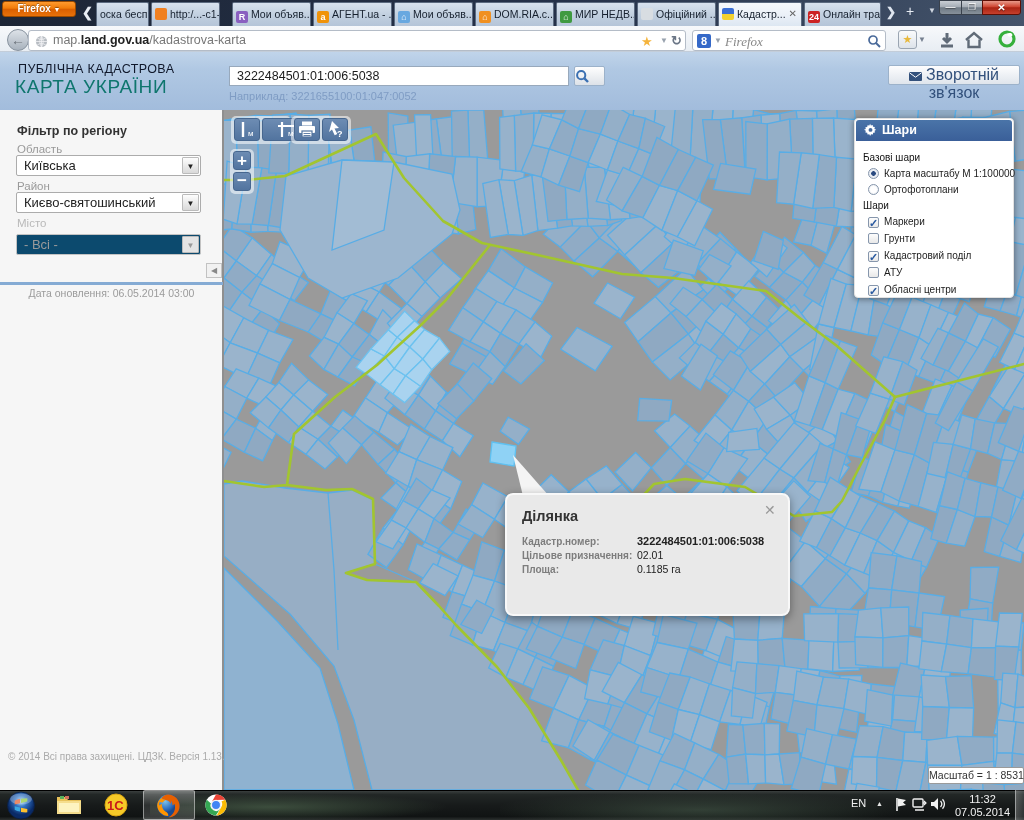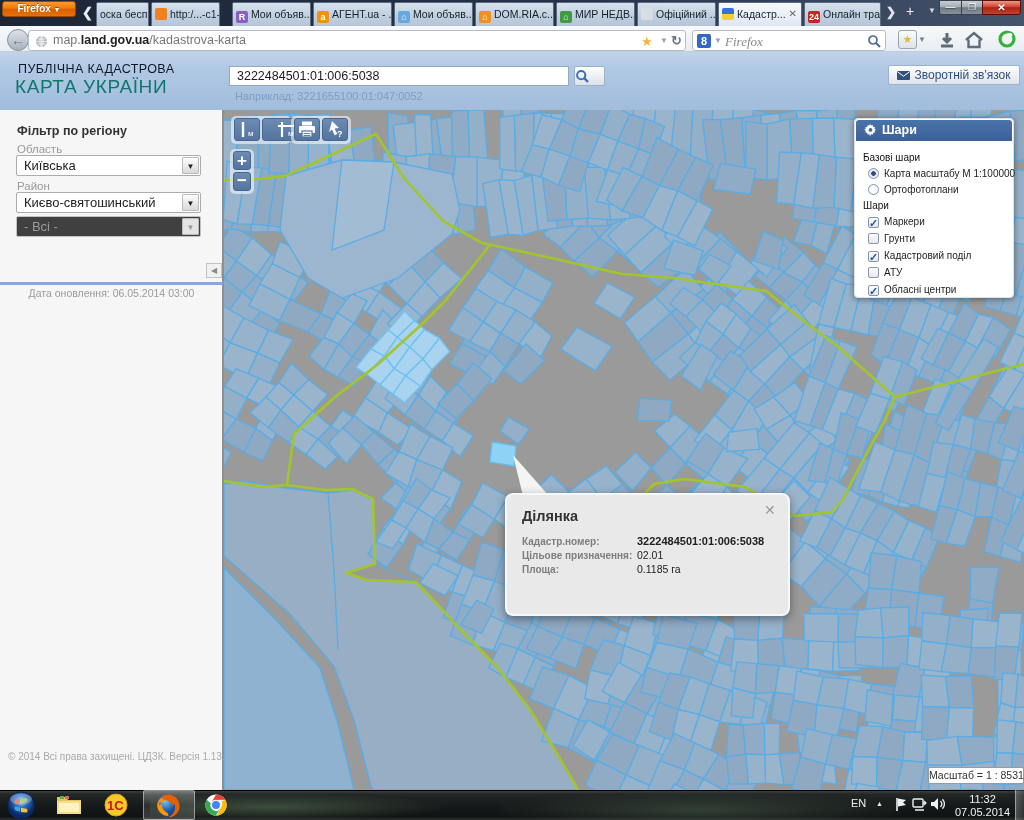--- a/index.html
+++ b/index.html
@@ -16,22 +16,22 @@
 #navbar{left:0;top:26px;width:1024px;height:26px;background:linear-gradient(180deg,#f7f9fb,#e8edf3);border-bottom:1px solid #c3cdd9}
 #backbtn{left:7px;top:29px;width:22px;height:22px;border-radius:50%;background:linear-gradient(180deg,#dde2e8,#a8b2bd);border:1px solid #87929e;color:#6b727a;font-weight:bold;text-align:center;line-height:20px;font-size:14px}
 #urlbar{left:28px;top:30px;width:658px;height:21px;background:#fff;border:1px solid #b4bcc7;border-radius:3px;font-size:12.5px;line-height:19px;color:#777;padding-left:24px}
 #searchbar{left:692px;top:30px;width:194px;height:21px;background:#fff;border:1px solid #b4bcc7;border-radius:3px;font-size:12px;line-height:19px}
 
 #phead{left:0;top:52px;width:1024px;height:58px;background:linear-gradient(180deg,#c0d4ea 0%,#b0c8e3 30%,#a2bcdc 100%)}
 #ptitle1{left:18px;top:62px;font-size:12.5px;letter-spacing:.4px;color:#0f172a}
 #ptitle2{left:15px;top:76px;font-size:19px;letter-spacing:.6px;color:#0f766e}
 #cadinput{left:229px;top:66px;width:340px;height:20px;background:#fff;border:1px solid #98a9bc;font-size:12.5px;line-height:18px;color:#1c1c1c;padding-left:7px}
 #searchbtn{left:574px;top:66px;width:31px;height:20px;background:linear-gradient(180deg,#fefefe,#dde2e8);border:1px solid #9cb2ca;border-radius:2px}
-#hint{left:235px;top:90px;font-size:11px;color:#7f9cc4}
-#fbbtn{left:888px;top:65px;width:132px;height:20px;background:linear-gradient(180deg,#fdfdfe,#dfe5ec);border:1px solid #9cb2ca;border-radius:2px;font-size:12px;color:#33517c;text-align:center;line-height:18px}
+#hint{left:229px;top:90px;font-size:11px;color:#7f9cc4}
+#fbbtn{left:888px;top:65px;width:132px;height:20px;background:linear-gradient(180deg,#fdfdfe,#dfe5ec);border:1px solid #9cb2ca;border-radius:2px;font-size:16px;color:#33517c;text-align:center;line-height:18px}
 
 #sidebar{left:0;top:110px;width:224px;height:680px;background:#f6f6f6;border-right:2px solid #8f8f8f}
 .slbl{left:17px;font-size:11.5px;color:#9a9a9a}
 .sel{left:16px;width:185px;height:21px;background:#fff;border:1px solid #acacac;border-radius:2px;font-size:13px;color:#222;line-height:19px;padding-left:7px}
 .selarr{top:1px;right:1px;width:17px;height:17px;background:linear-gradient(180deg,#fdfdfd,#d9d9d9);border:1px solid #bbb;border-radius:1px;position:absolute;text-align:center;font-size:8px;line-height:17px;color:#222;height:17px}
 
 .mbgroup{background:rgba(255,255,255,.55);border-radius:5px}
 .mbtn{background:linear-gradient(180deg,#6d8cb3,#52749f);border:1px solid #47678f;border-radius:3px;color:#fff;text-align:center}
 #layers{left:854px;top:118px;width:160px;height:180px;background:#fff;border-radius:4px;box-shadow:0 1px 6px rgba(0,0,0,.45);border:1px solid #e2e2e2}
 #layhead{left:856px;top:120px;width:156px;height:21px;background:linear-gradient(180deg,#4a74a8,#3a5f99);border-radius:3px 3px 0 0;color:#fff;font-size:12.5px;font-weight:bold;line-height:21px}
@@ -115,21 +115,21 @@
       <path d="M0.5 0.8l6 4.4 6-4.4" stroke="#fff" stroke-width="1" fill="none"></path>
     </svg>Зворотній зв'язок</div>
 
 <div id="sidebar" class="abs"></div>
 <div class="abs" style="left:17px;top:124px;font-size:12.5px;font-weight:bold;color:#333">Фільтр по регіону</div>
 <div class="slbl abs" style="top:143px">Область</div>
 <div class="sel abs" style="top:155px">Київська<span class="selarr">▼</span></div>
 <div class="slbl abs" style="top:180px">Район</div>
 <div class="sel abs" style="top:192px">Києво-святошинський<span class="selarr">▼</span></div>
 <div class="slbl abs" style="top:217px;color:#b9b9b9">Місто</div>
-<div class="sel abs" style="top:216px;background:#404040;color:#9a9a9a;border-color:#c3c3c3">- Всі -<span class="selarr" style="color:#999;background:#e4e4e4">▼</span></div>
+<div class="sel abs" style="top:234px;background:#0c4a6e;color:#9a9a9a;border-color:#c3c3c3">- Всі -<span class="selarr" style="color:#999;background:#e4e4e4">▼</span></div>
 <div class="abs" style="left:206px;top:263px;width:16px;height:15px;background:#f1f1f1;border:1px solid #c2c2c2;color:#888;font-size:8px;text-align:center;line-height:14px">◀</div>
 <div class="abs" style="left:0;top:282px;width:223px;height:3px;background:#85abd4"></div>
 <div class="abs" style="left:0;top:287px;width:223px;text-align:center;font-size:10.5px;color:#9b9b9b">Дата оновлення: 06.05.2014 03:00</div>
 <div class="abs" style="left:8px;top:751px;font-size:10px;color:#ababab">© 2014 Всі права захищені. ЦДЗК. Версія 1.13.</div>
 <svg class="abs" style="left:224px;top:110px" width="800" height="680" viewBox="0 0 800 680">
     <rect width="800" height="680" fill="#9a9a9a"></rect>
     <polygon points="0.0,374.0 18.0,371.0 61.0,378.0 104.0,383.0 128.0,380.0 149.0,390.0 151.0,454.0 122.0,463.0 143.0,470.0 192.0,472.0 215.0,496.0 232.0,515.0 273.0,557.0 305.0,598.0 338.0,652.0 354.0,680.0 148.0,680.0 130.0,610.0 110.0,556.0 66.0,504.0 0.0,446.0" fill="#97aec5" stroke="#58ade6" stroke-width="1.3"></polygon>
     <polygon points="0.0,458.0 54.0,512.0 96.0,558.0 114.0,614.0 130.0,680.0 0.0,680.0" fill="#8fb2d0" stroke="#58ade6" stroke-width="1.3"></polygon>
     <path d="M104,383 L110,460 114,540" fill="none" stroke="#58ade6" stroke-width="1.3"></path>
     <path d="M151,454 L192,472" fill="none" stroke="#58ade6" stroke-width="1.3"></path>

